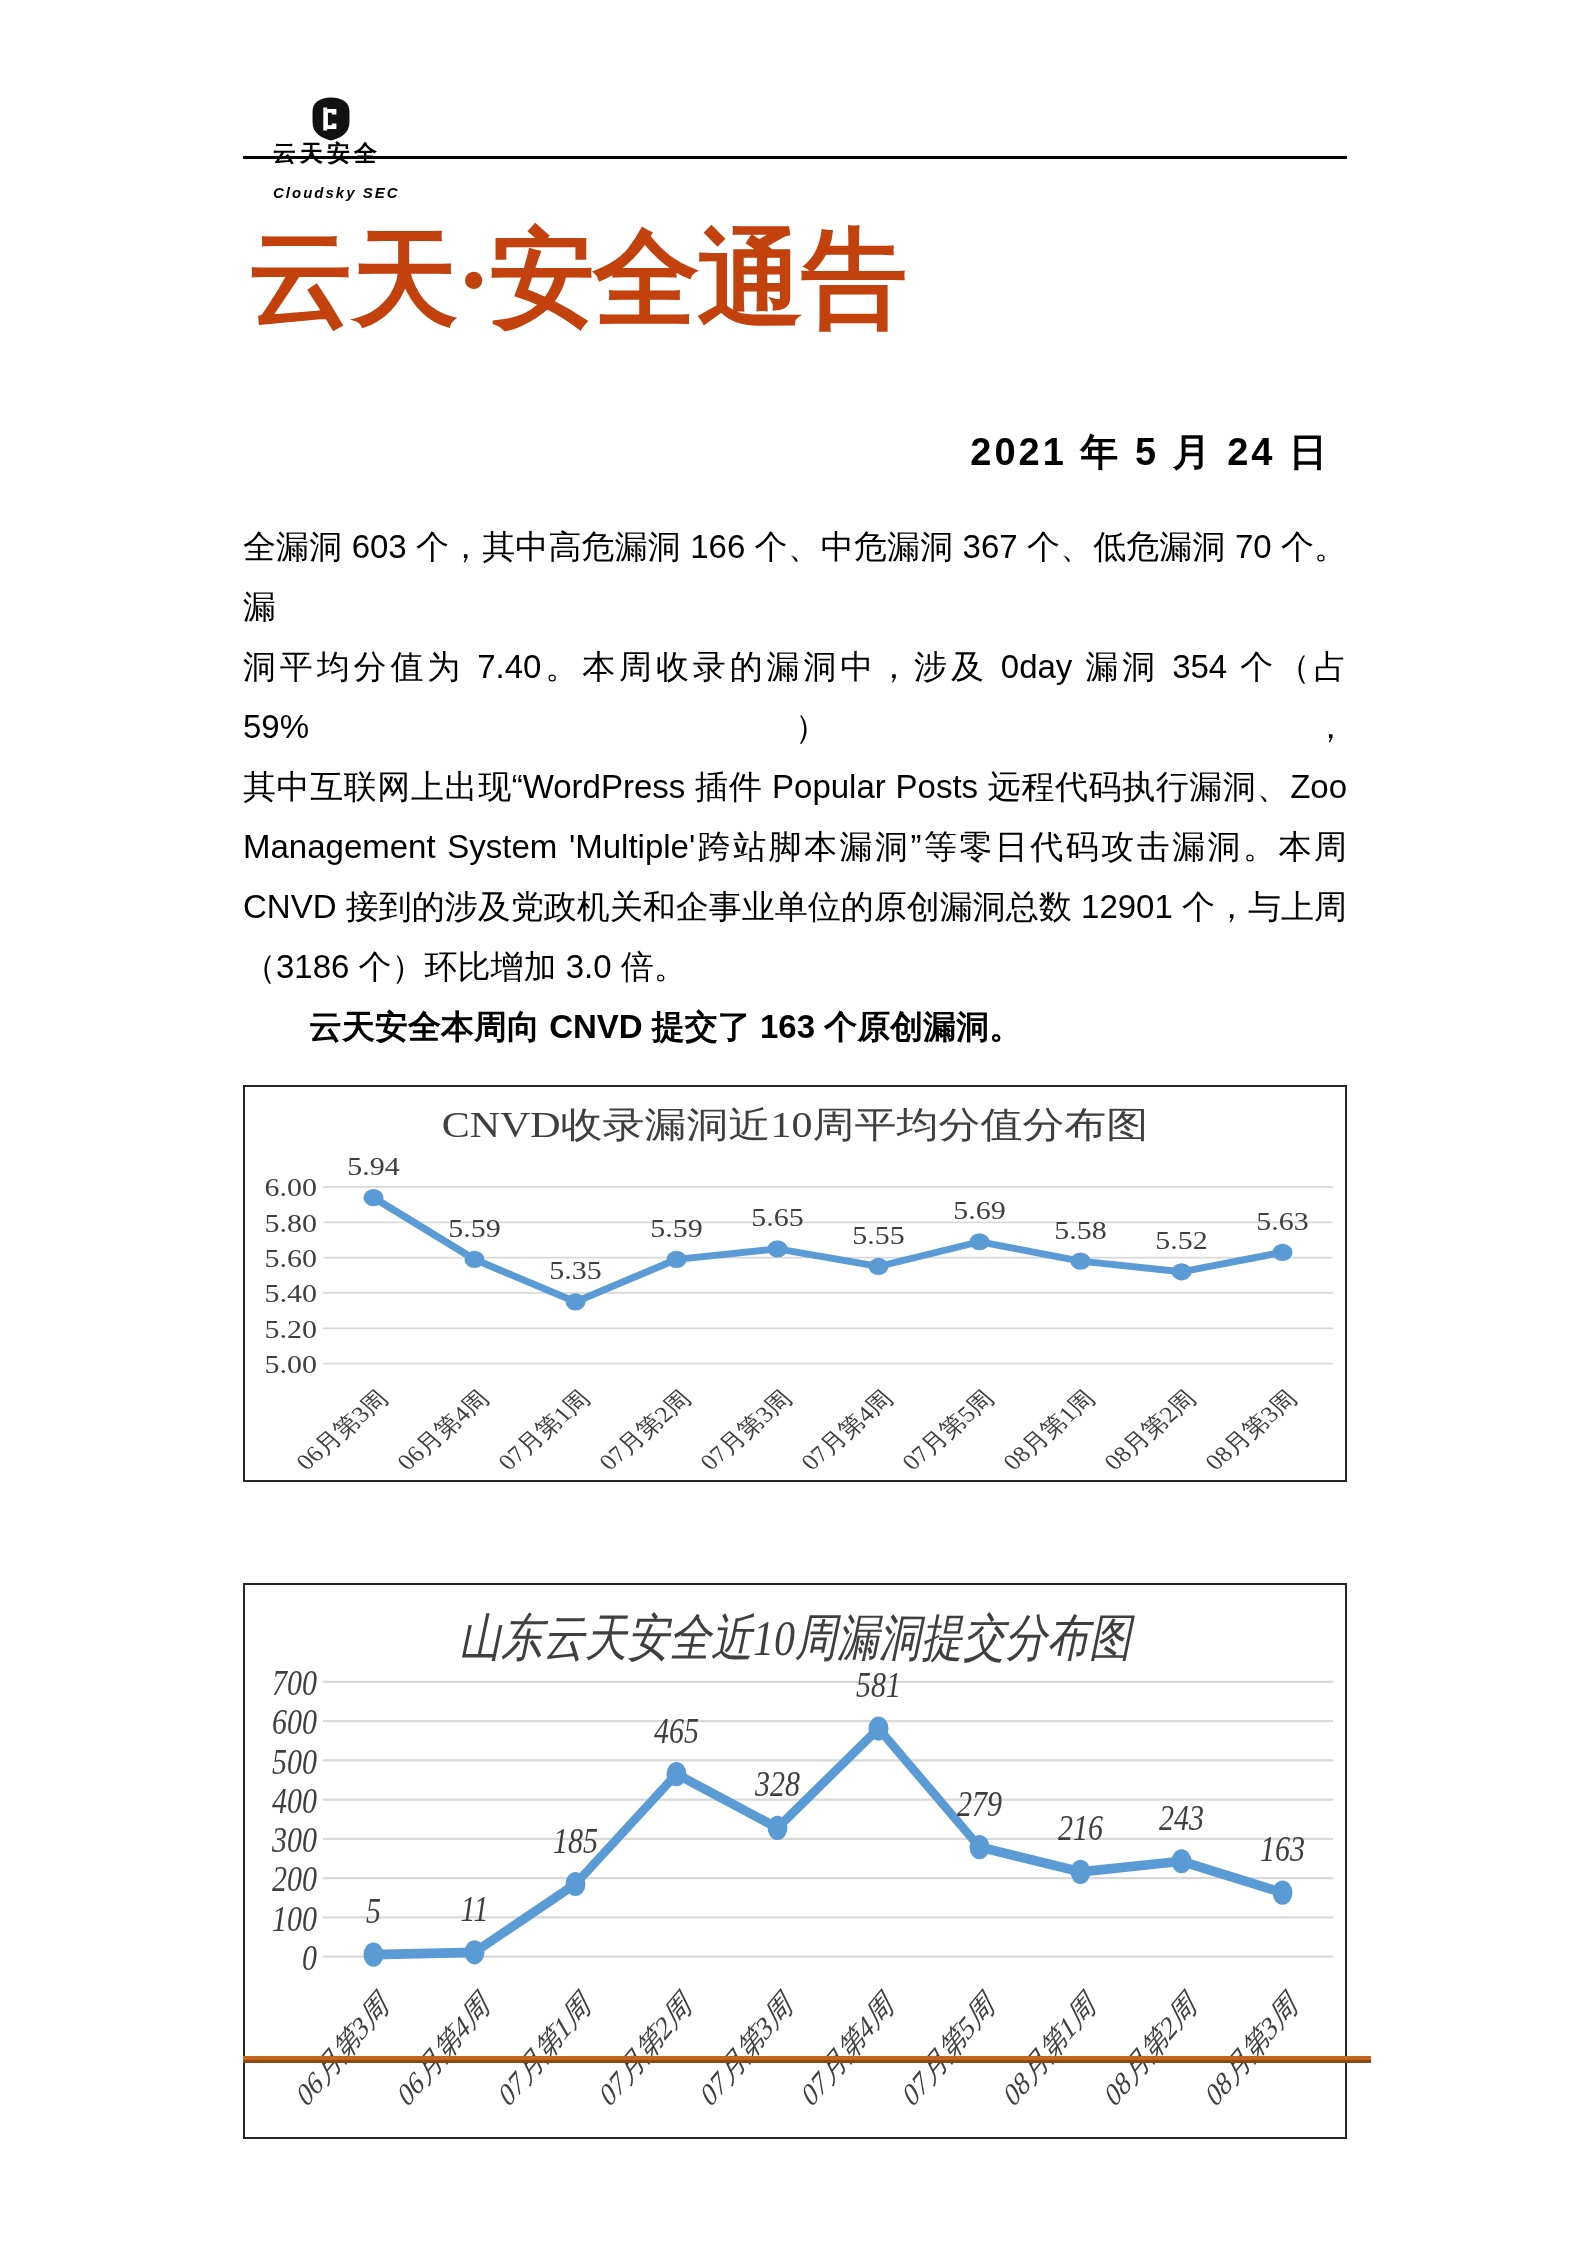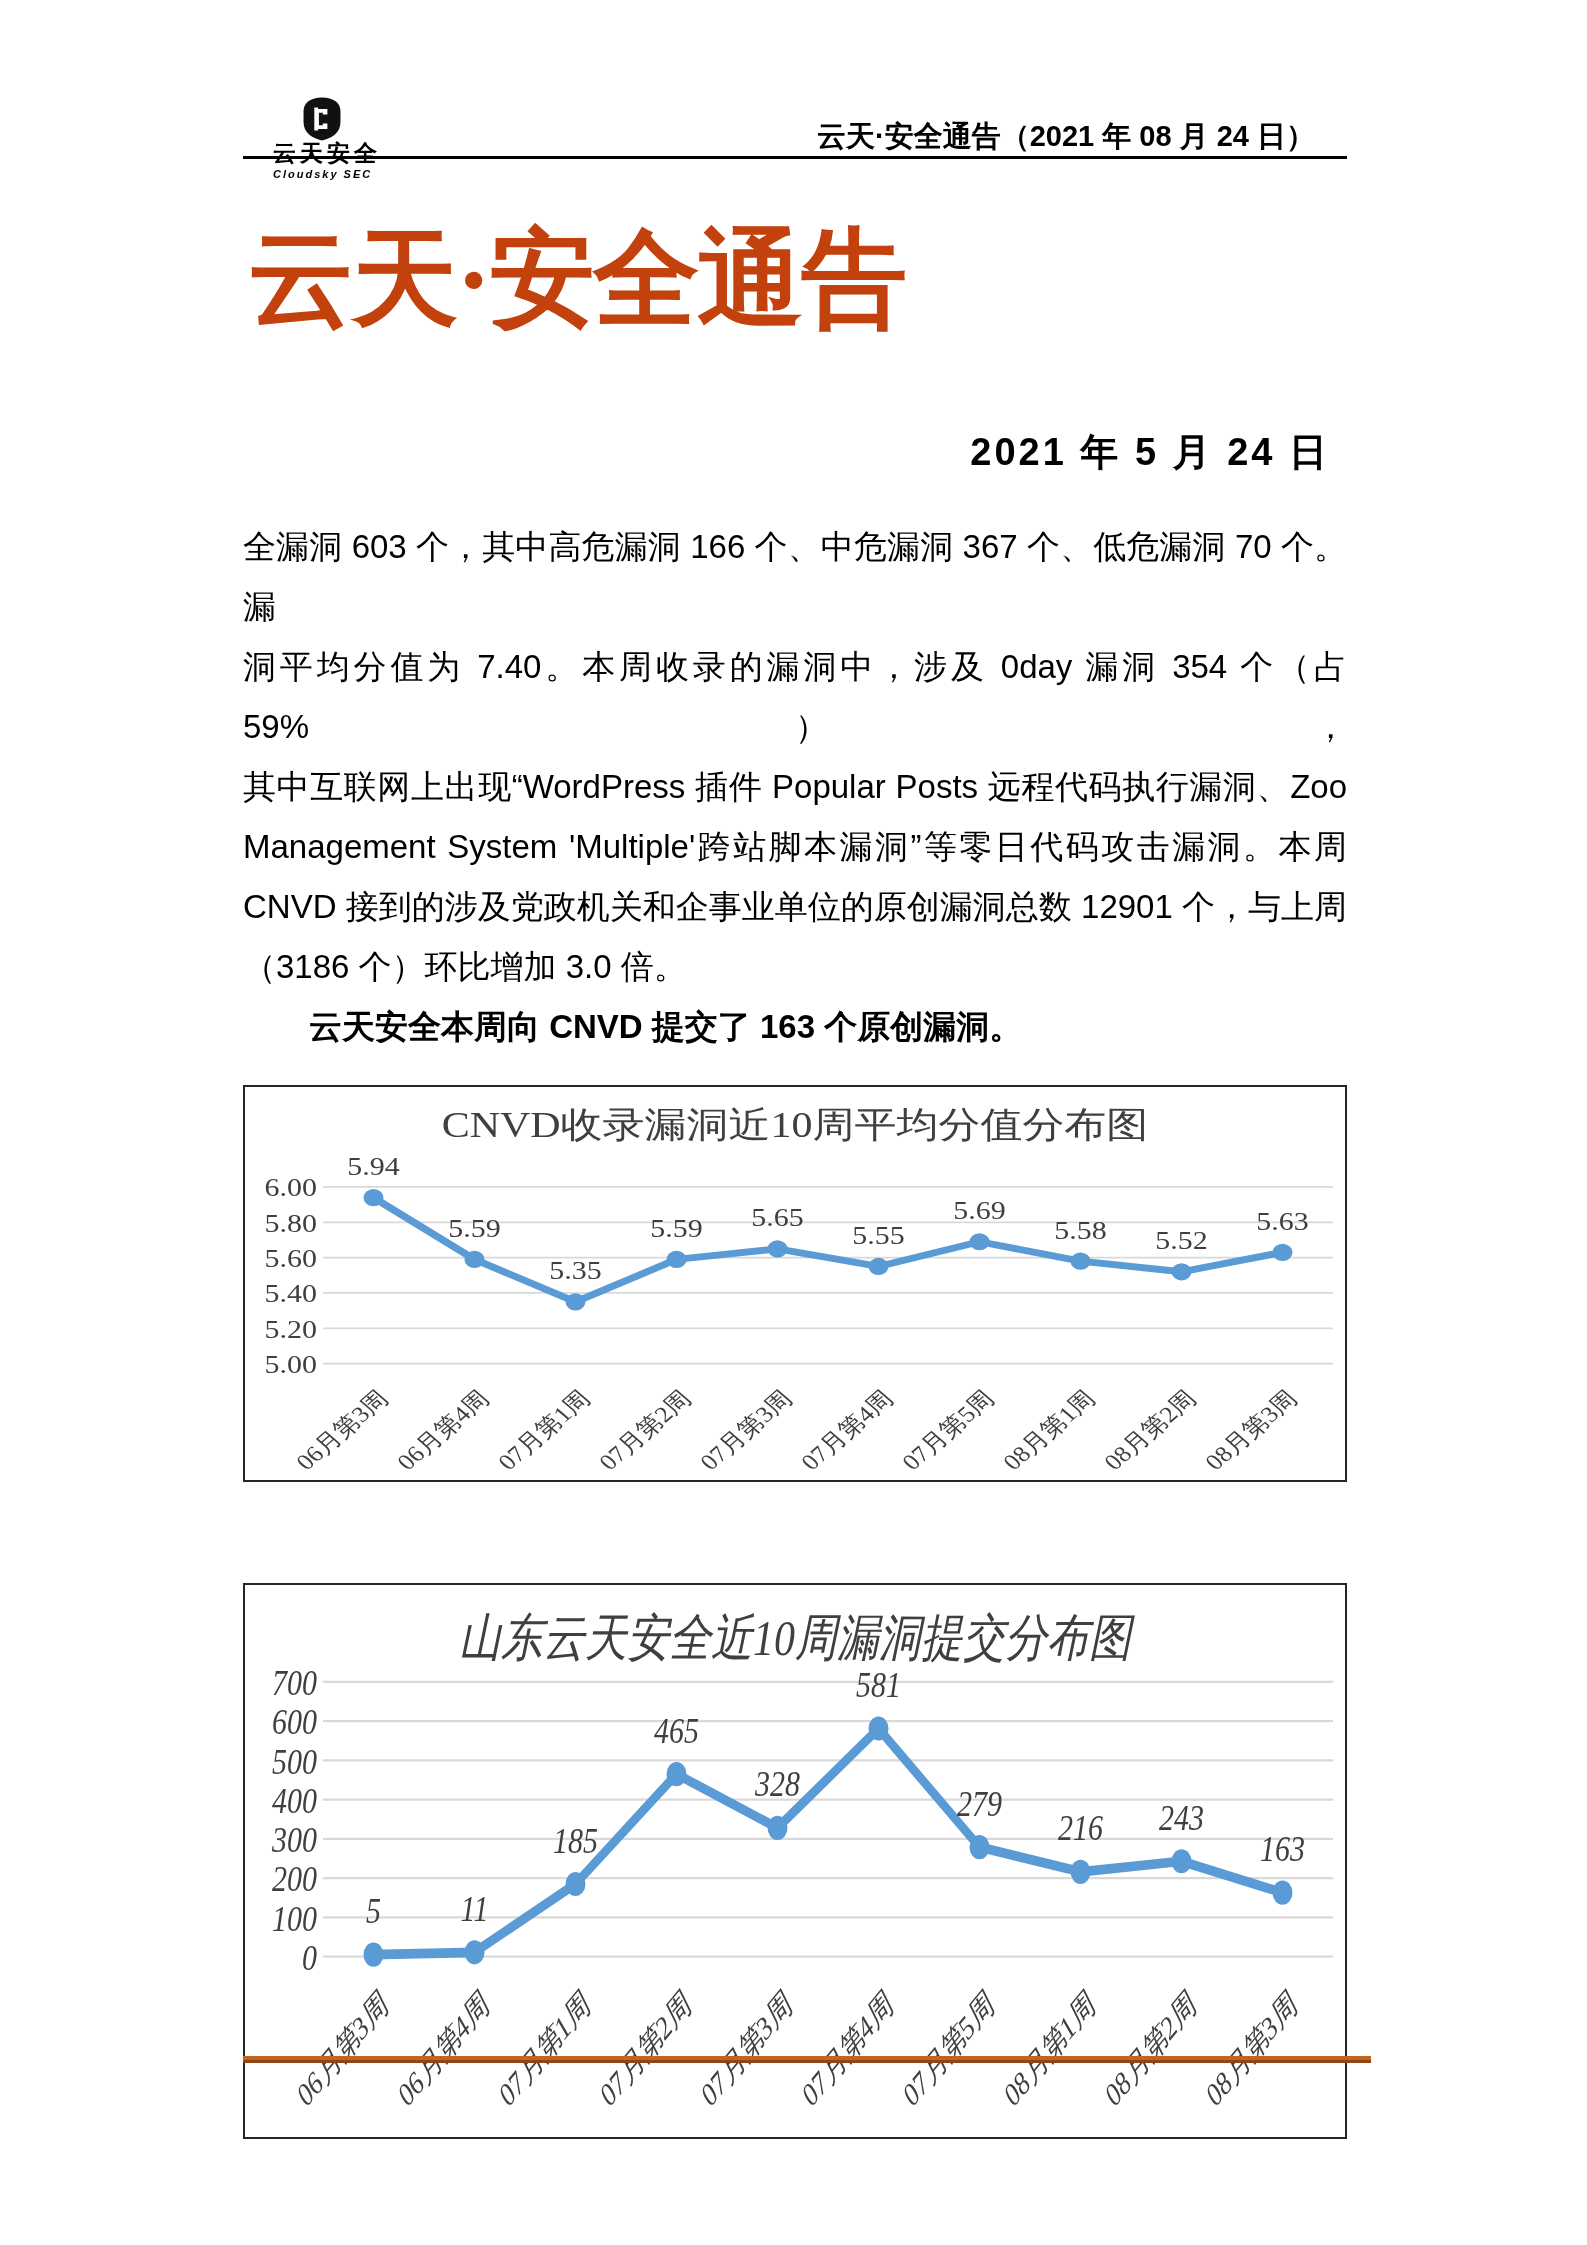--- a/index.html
+++ b/index.html
@@ -4,21 +4,21 @@
 <style>
   html,body{margin:0;padding:0;background:#fff;}
   .page{position:relative;width:1587px;height:2245px;background:#ffffff;overflow:hidden;
         font-family:"Liberation Sans","DejaVu Sans",sans-serif;color:#000;}
 
   
   .logo{position:absolute;left:263px;top:96px;display:flex;align-items:center;flex-direction:column;}
   .logo svg{display:block;}
   .logo-text{margin-left:10px;line-height:1;}
   .logo-cn{font-size:23px;font-weight:bold;letter-spacing:4px;}
-  .logo-en{font-size:11px;font-weight:bold;font-style:italic;letter-spacing:2px;margin-top:4px;}
+  .logo-en{font-size:15px;font-weight:bold;font-style:italic;letter-spacing:2px;margin-top:20px;}
   .doc-ref{position:absolute;top:117px;right:272px;font-size:29px;font-weight:bold;
            font-family:"Liberation Sans","DejaVu Sans",sans-serif;}
   .header-divider{position:absolute;left:243px;top:156px;width:1104px;height:3px;background:#000;}
 
   
   .main-title{position:absolute;left:248px;top:208px;font-size:106px;font-weight:bold;
               letter-spacing:-2px;color:#c2410c;
               font-family:"Liberation Serif","DejaVu Serif",serif;}
   .date-line{position:absolute;top:427px;right:257px;font-size:38px;font-weight:bold;letter-spacing:3px;}
 
@@ -50,21 +50,20 @@
       <svg width="40" height="46" viewBox="0 0 52 58">
         <path d="M26 1 C41 1 50 8 50 19 L50 33 C50 48 38 54 26 57 C14 54 2 48 2 33 L2 19 C2 8 11 1 26 1 Z" fill="#111"></path>
         <path d="M33 16 L21 16 L21 14 L16 14 L16 44 L21 44 L21 42 L33 42 L33 35 L27 35 L27 37 L22 37 L22 21 L27 21 L27 23 L33 23 Z" fill="#fff"></path>
       </svg>
     </span>
     <span class="logo-text">
       <div class="logo-cn">云天安全</div>
       <div class="logo-en">Cloudsky SEC</div>
     </span>
   </div>
-  <div class="doc-ref">云天·安全通告（2021 年 08 月 24 日）</div>
   <div class="header-divider"></div>
 
   <div class="main-title">云天·安全通告</div>
   <div class="date-line">2021 年 5 月 24 日</div>
 
   <div class="body-text">
     <div class="tline jline">全漏洞 603 个，其中高危漏洞 166 个、中危漏洞 367 个、低危漏洞 70 个。漏</div>
     <div class="tline jline">洞平均分值为 7.40。本周收录的漏洞中，涉及 0day 漏洞 354 个（占 59%），</div>
     <div class="tline jline">其中互联网上出现“WordPress 插件 Popular Posts 远程代码执行漏洞、Zoo</div>
     <div class="tline jline">Management System 'Multiple'跨站脚本漏洞”等零日代码攻击漏洞。本周</div>

